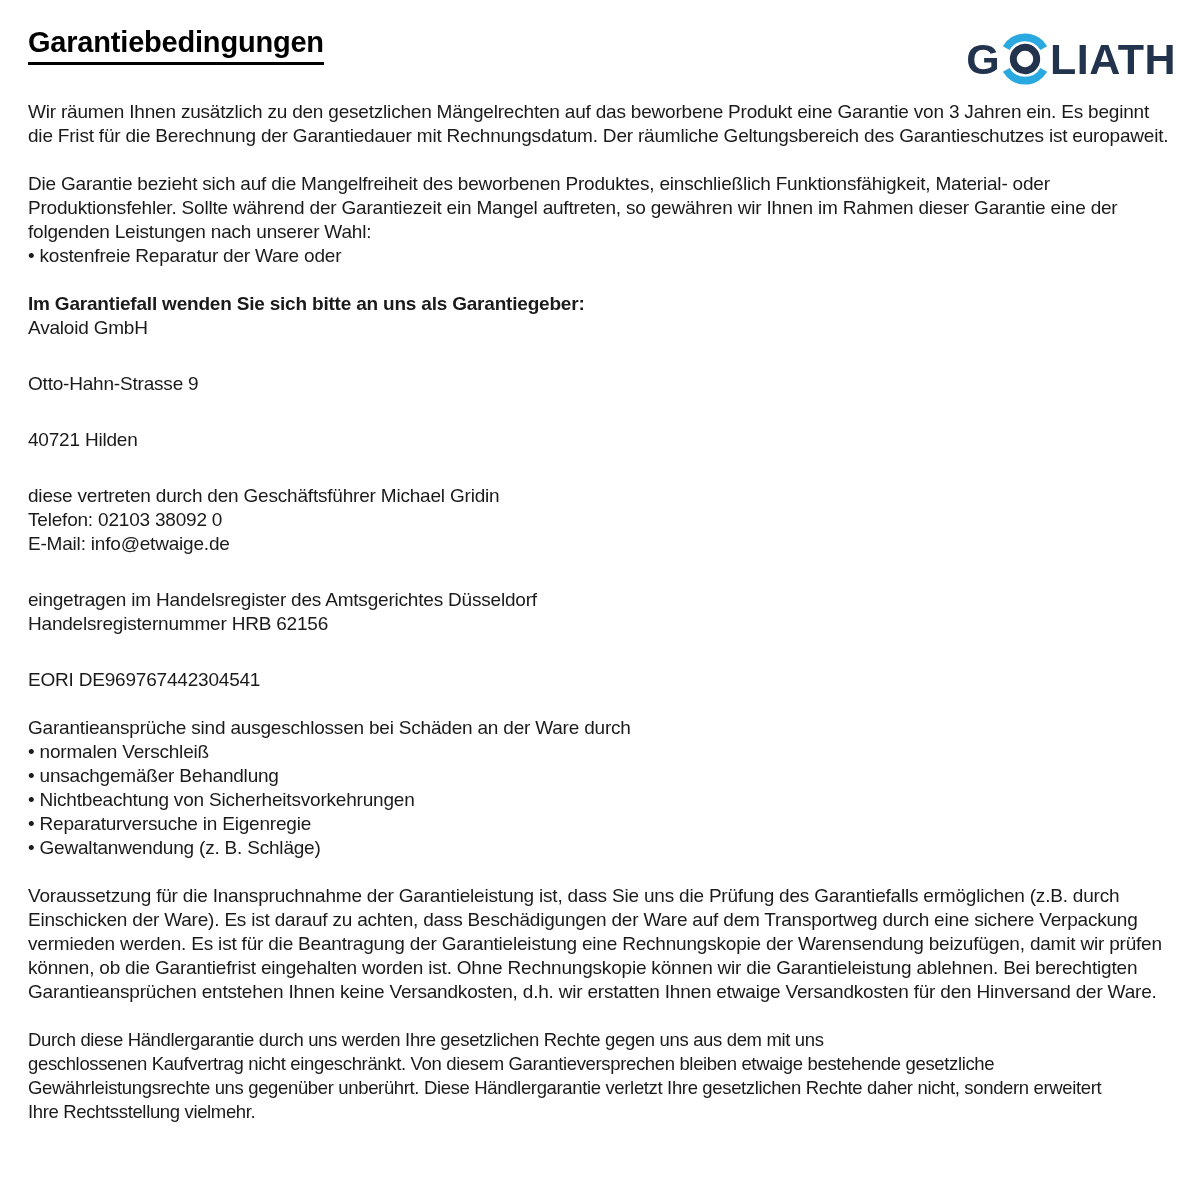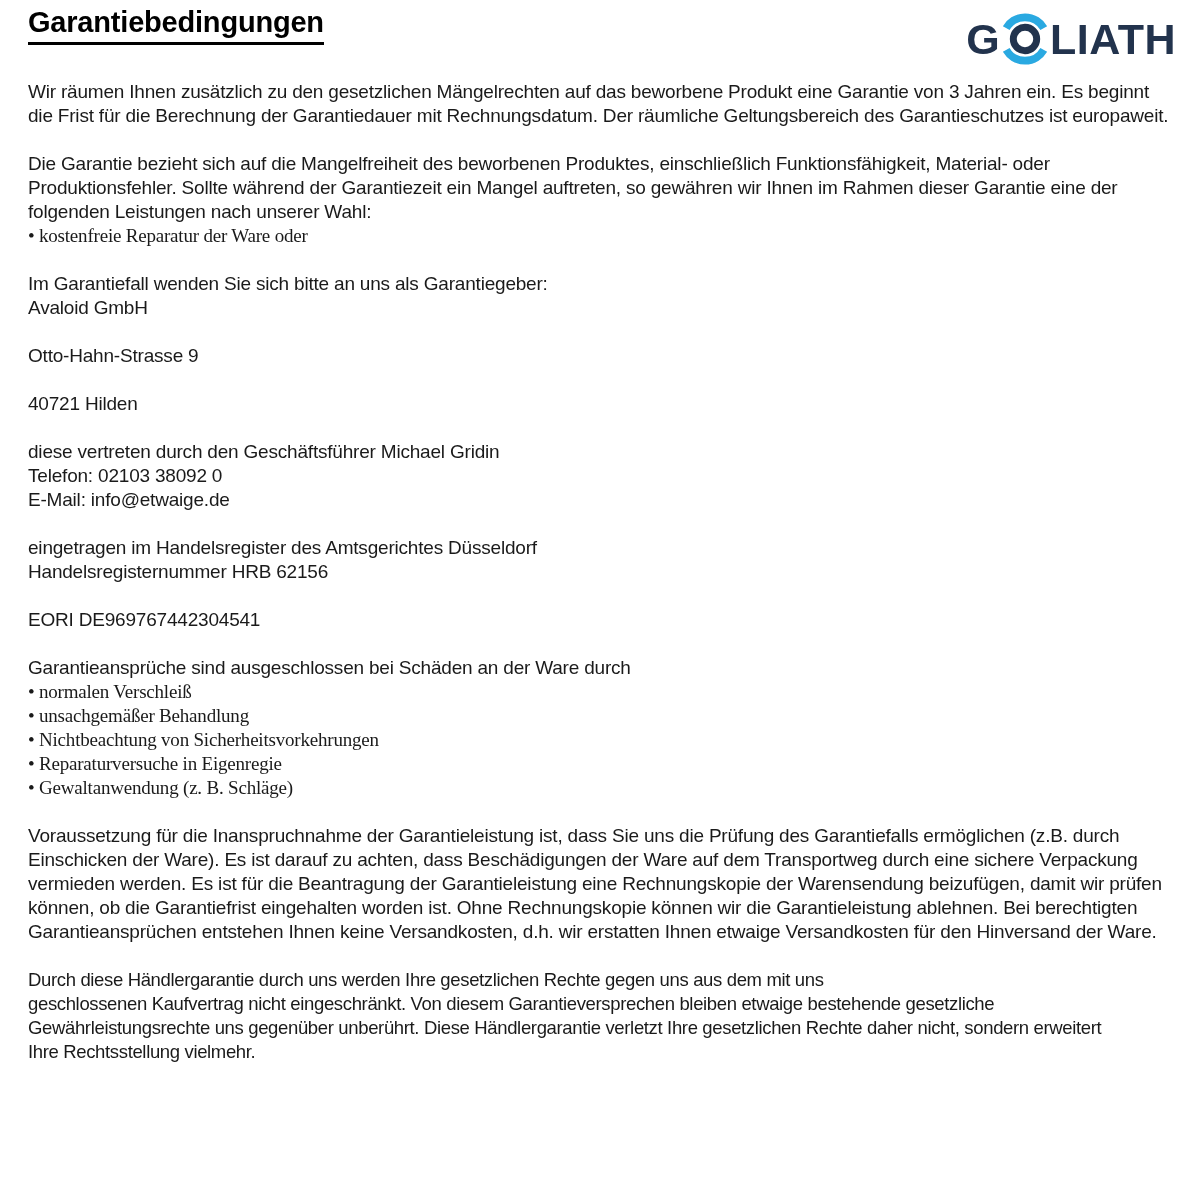--- a/index.html
+++ b/index.html
@@ -2,21 +2,21 @@
 <html lang="de"><head>
 <meta charset="utf-8">
 <style>
   html, body { margin: 0; padding: 0; background: #ffffff; }
   body {
     width: 1200px; height: 1200px;
     font-family: "Liberation Sans", sans-serif;
     color: #1a1a1a;
     overflow: hidden;
   }
-  .page { position: relative; padding: 4px 26px 0 28px; box-sizing: border-box; width: 1200px; height: 1200px; }
+  .page { position: relative; padding: 24px 26px 0 28px; box-sizing: border-box; width: 1200px; height: 1200px; }
 
   
   .header { position: relative; height: 76px; }
   .doc-title {
     display: inline-block;
     margin: 2px 0 0 0;
     font-size: 29px;
     font-weight: 700;
     color: #000000;
     letter-spacing: -0.2px;
@@ -35,23 +35,23 @@
   }
   .logo-o { margin: 0 -1px; display: block; }
   .logo-o .arc { fill: none; stroke: #2aa9e1; stroke-width: 9; stroke-linecap: butt; }
   .logo-o .ring { fill: none; stroke: #22334d; stroke-width: 8; }
 
   
   .bodytext { font-size: 19px; line-height: 24px; letter-spacing: -0.2px; }
   .para { margin: 0 0 24px 0; }
   .para:last-child { margin-bottom: 10px; }
   .line { min-height: 24px; }
-  .gap-above { margin-top: 24px; }
-  .bold { font-weight: 400; }
-  .bullets { margin: 0; padding: 0; list-style: none; font-family: Liberation Serif, serif; }
+  .gap-above { margin-top: 32px; }
+  .bold { font-weight: 700; }
+  .bullets { margin: 0; padding: 0; list-style: none; }
   .bullets li { min-height: 24px; }
   .legal .line { white-space: nowrap; font-size: 18.5px; letter-spacing: -0.35px; }
 </style>
 </head>
 <body>
 
 <div class="page">
 
   <div class="header">
     <h1 class="doc-title">Garantiebedingungen</h1>

